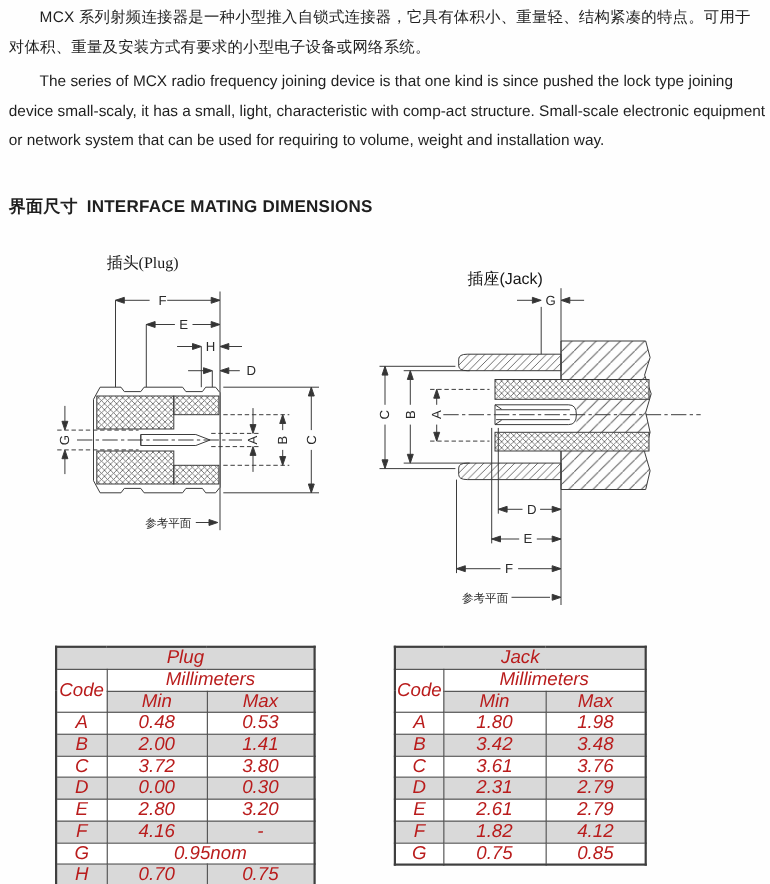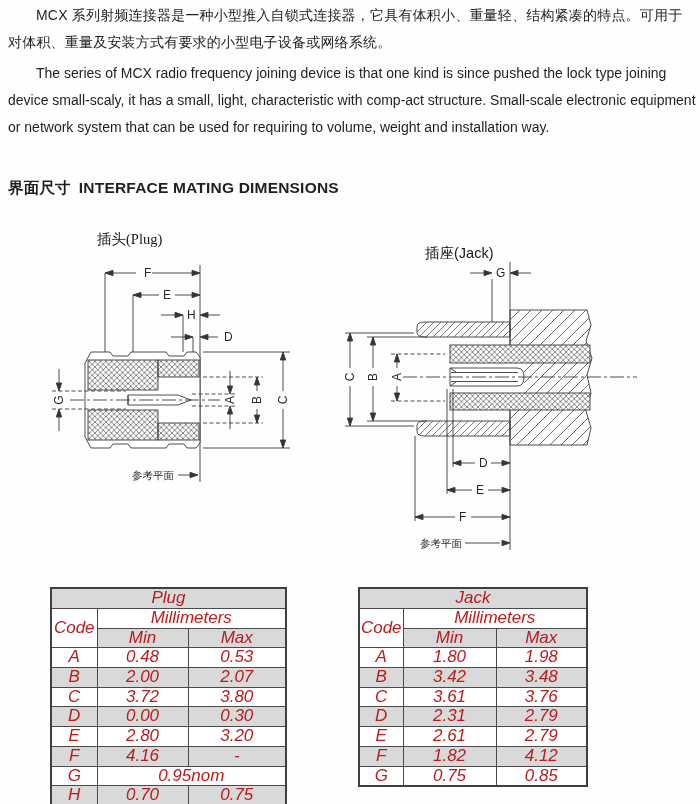--- a/index.html
+++ b/index.html
@@ -251,21 +251,21 @@
         <td class="shaded">Max</td>
         </tr>
     <tr>
           <td>A</td>
           <td>0.48</td>
           <td>0.53</td>
         </tr>
     <tr class="shaded">
           <td>B</td>
           <td>2.00</td>
-          <td>2.07</td>
+          <td>1.41</td>
         </tr>
     <tr>
           <td>C</td>
           <td>3.72</td>
           <td>3.80</td>
         </tr>
     <tr class="shaded">
           <td>D</td>
           <td>0.00</td>
           <td>0.30</td>

